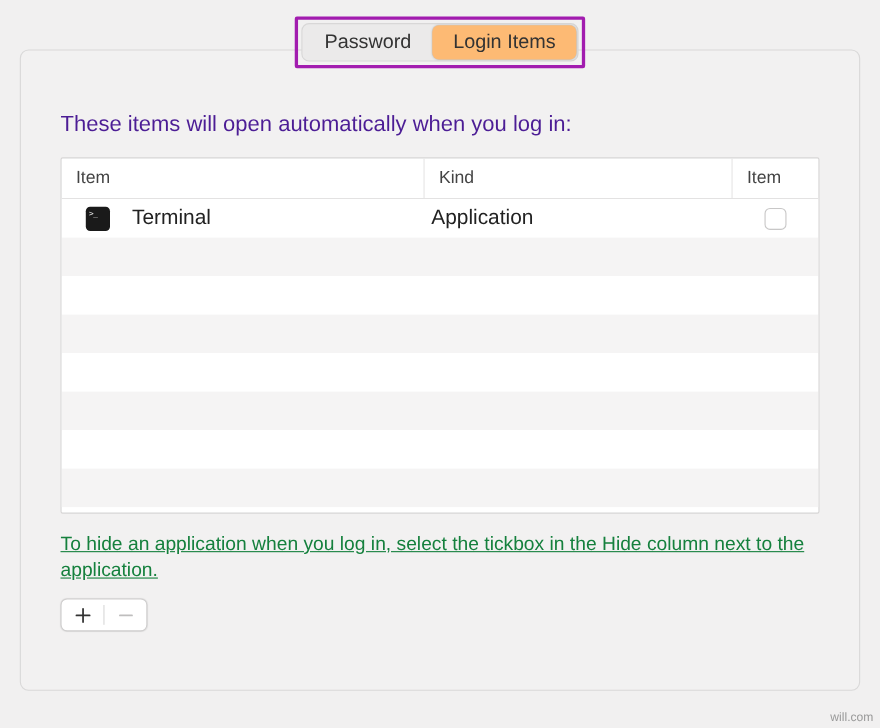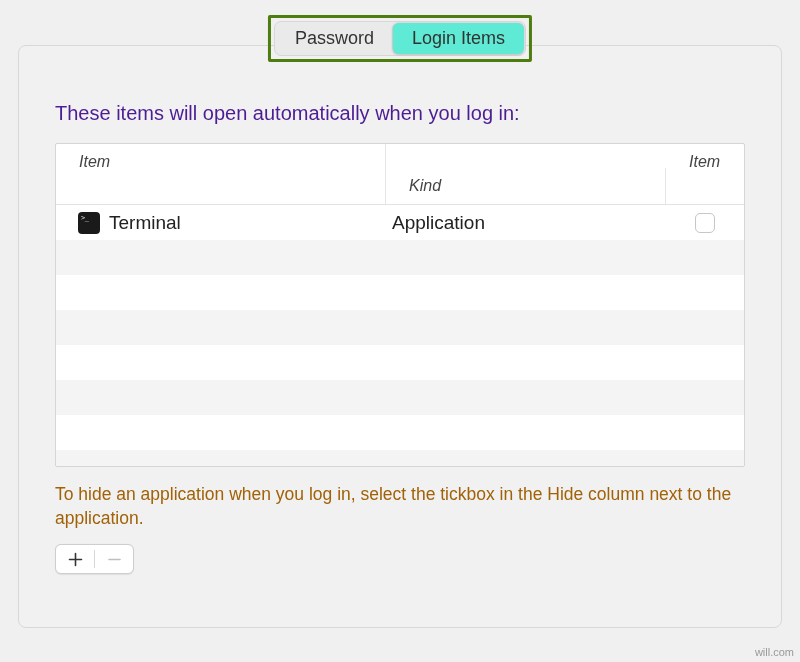--- a/index.html
+++ b/index.html
@@ -21,41 +21,41 @@
       border: 1px solid #d9d8d8;
       border-radius: 8px;
       background: #f2f1f1;
       padding: 56px 36px 22px 36px;
     }
     .tab-highlight {
       position: absolute;
       top: 15px;
       left: 50%;
       transform: translateX(-50%);
-      border: 3px solid #4d7c0f;
+      border: 3px solid #a21caf;
       padding: 3px;
       z-index: 10;
       border-radius: 2px;
     }
     .seg-control {
       display: flex;
       background: #ebeaea;
       border-radius: 7px;
       padding: 1px;
       border: 1px solid #d8d7d7;
     }
     .seg {
       padding: 5px 19px;
       font-size: 18px;
       border-radius: 6px;
       cursor: pointer;
       color: #333;
     }
     .seg.active {
-      background: #5eead4;
+      background: #fdba74;
       box-shadow: 0 0.5px 2px rgba(0,0,0,0.15), 0 0 0 0.5px rgba(0,0,0,0.05);
     }
     .intro {
       font-size: 20px;
       margin-bottom: 18px;
       color: #4c1d95;
     }
     .table {
       border: 1px solid #d6d5d5;
       background: #fff;
@@ -64,43 +64,42 @@
       height: 324px;
       overflow: hidden;
     }
     .thead {
       display: flex;
       border-bottom: 1px solid #e3e2e2;
       font-size: 16px;
       color: #444;
     }
     .th {
-      padding: 9px 23px;
+      padding: 9px 13px;
       border-right: 1px solid #e6e5e5;
-      font-style: italic;
     }
     .th:last-child { border-right: none; }
     .col-item { flex: 0 0 330px; }
-    .col-kind { flex: 1; margin-top: 24px; }
+    .col-kind { flex: 1; }
     .col-hide { flex: 0 0 78px; }
     .tbody { }
     .row {
       display: flex;
       height: 35px;
       align-items: center;
       font-size: 19px;
     }
     .row.stripe-a { background: #fff; }
     .row.stripe-b { background: #f5f4f4; }
     .cell-item {
       flex: 0 0 330px;
       padding-left: 22px;
       display: flex;
       align-items: center;
-      gap: 9px;
+      gap: 20px;
     }
     .cell-kind { flex: 1; padding-left: 6px; }
     .cell-hide {
       flex: 0 0 78px;
       display: flex;
       justify-content: center;
       align-items: center;
     }
     .app-icon {
       width: 22px;
@@ -125,22 +124,23 @@
       height: 20px;
       border: 1px solid #c8c7c7;
       border-radius: 5px;
       background: #fff;
       cursor: pointer;
       box-shadow: inset 0 0 1px rgba(0,0,0,0.05);
     }
     .help-text {
       font-size: 17.5px;
       line-height: 1.35;
-      color: #a16207;
+      color: #15803d;
       margin-bottom: 14px;
+      text-decoration: underline;
     }
     .btn-group {
       display: inline-flex;
       background: #fff;
       border: 1px solid #cfcece;
       border-radius: 6px;
       box-shadow: 0 0.5px 1px rgba(0,0,0,0.08);
       height: 30px;
       align-items: stretch;
     }

